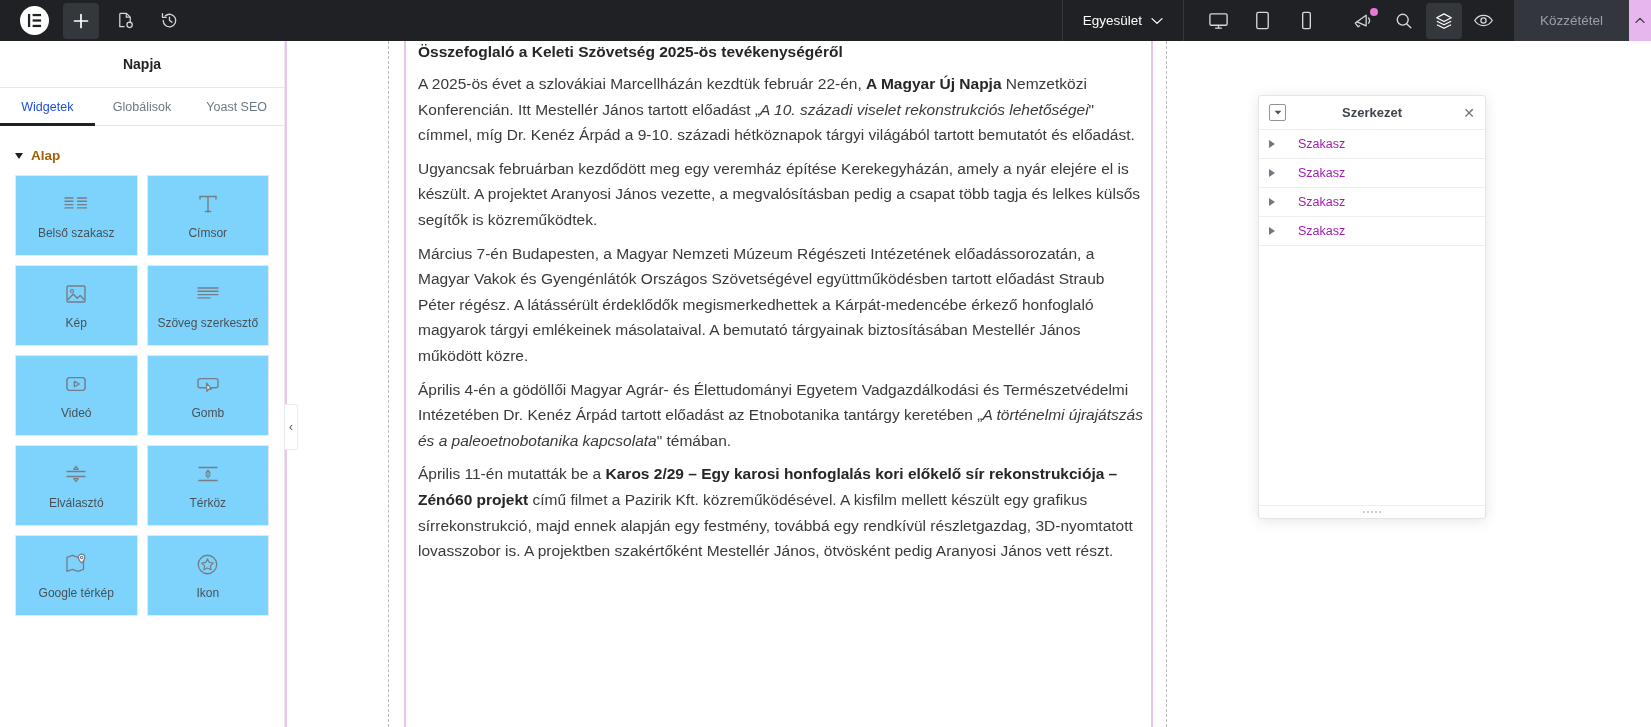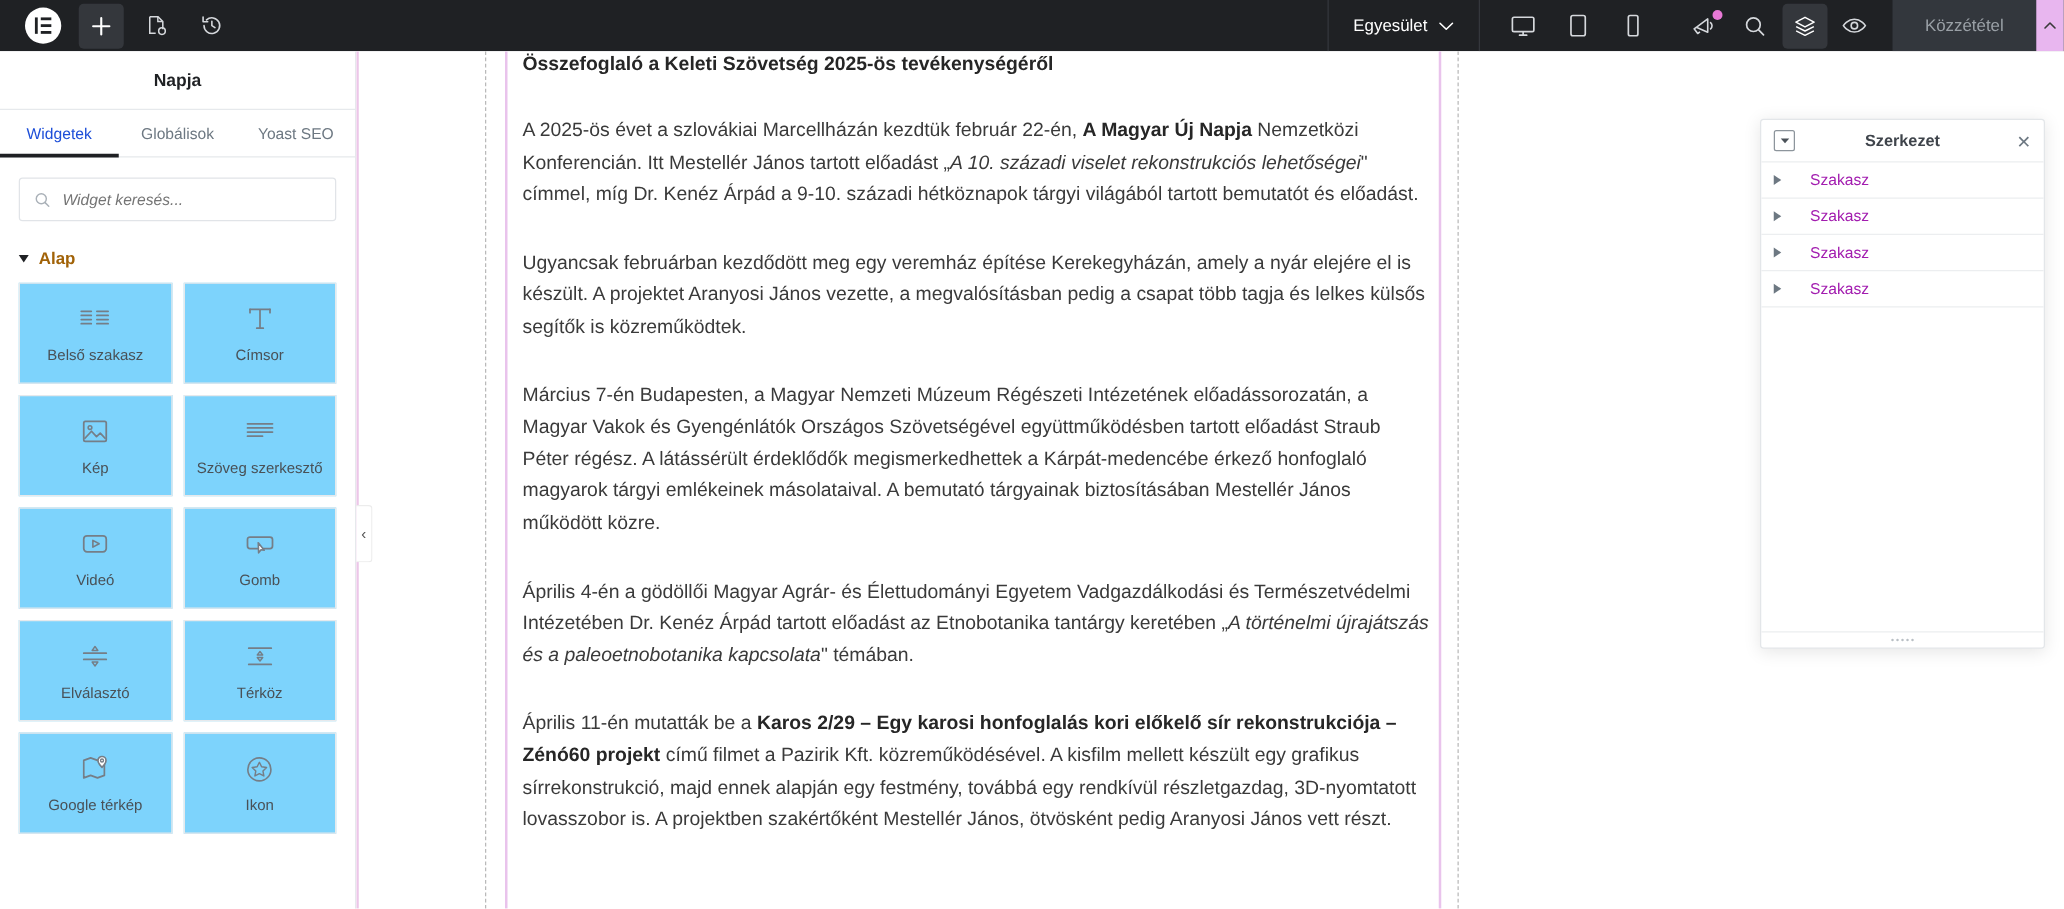--- a/index.html
+++ b/index.html
@@ -127,27 +127,27 @@
 
   .article {
     position: absolute; left: 133px; top: 0; width: 725px;
     font-size: 15.5px; line-height: 25.6px; color: #3a3a3a;
     font-family: "Liberation Sans", sans-serif;
   }
   .art-title {
     font-size: 15.5px; font-weight: bold; color: #262626;
     margin-top: 0px; line-height: 22px;
   }
-  .art-p { margin-top: 29px; }
+  .art-p { margin-top: 8px; }
   .art-p b { font-weight: bold; color: #262626; }
   .art-p i { font-style: italic; }
 
   
   .navigator {
-    position: absolute; left: 1408px; top: 95px; width: 228px; height: 424px;
+    position: absolute; left: 1258px; top: 95px; width: 228px; height: 424px;
     background: #ffffff; border: 1px solid #e3e6e9; border-radius: 3px;
     box-shadow: 0 2px 14px rgba(0,0,0,0.10);
     display: flex; flex-direction: column; overflow: hidden;
   }
   .nav-header {
     height: 34px; display: flex; align-items: center; padding: 0 10px;
     border-bottom: 1px solid #eceef0; position: relative;
   }
   .nav-dock-btn {
     width: 17px; height: 17px; border: 1px solid #8d959c; border-radius: 2px;
@@ -283,29 +283,20 @@
 
   <div class="panel">
     <div class="panel-title">Napja</div>
 
     <div class="panel-tabs">
       <div class="ptab active">Widgetek</div>
       <div class="ptab">Globálisok</div>
       <div class="ptab">Yoast SEO</div>
     </div>
 
-    <div class="search-wrap">
-      <div class="search-box">
-        <svg width="14" height="14" viewBox="0 0 16 16">
-          <circle cx="6.9" cy="6.9" r="4.6" stroke="#aab1b8" stroke-width="1.3" fill="none"></circle>
-          <path d="M10.4 10.4l3.3 3.3" stroke="#aab1b8" stroke-width="1.3" stroke-linecap="round"></path>
-        </svg>
-        <input type="text" placeholder="Widget keresés..." style="">
-      </div>
-    </div>
 
     <div class="section-head">
       <span class="caret-down"></span>
       <span>Alap</span>
     </div>
 
     <div class="widgets">
 
       <div class="widget-card">
         <span class="widget-ico">

